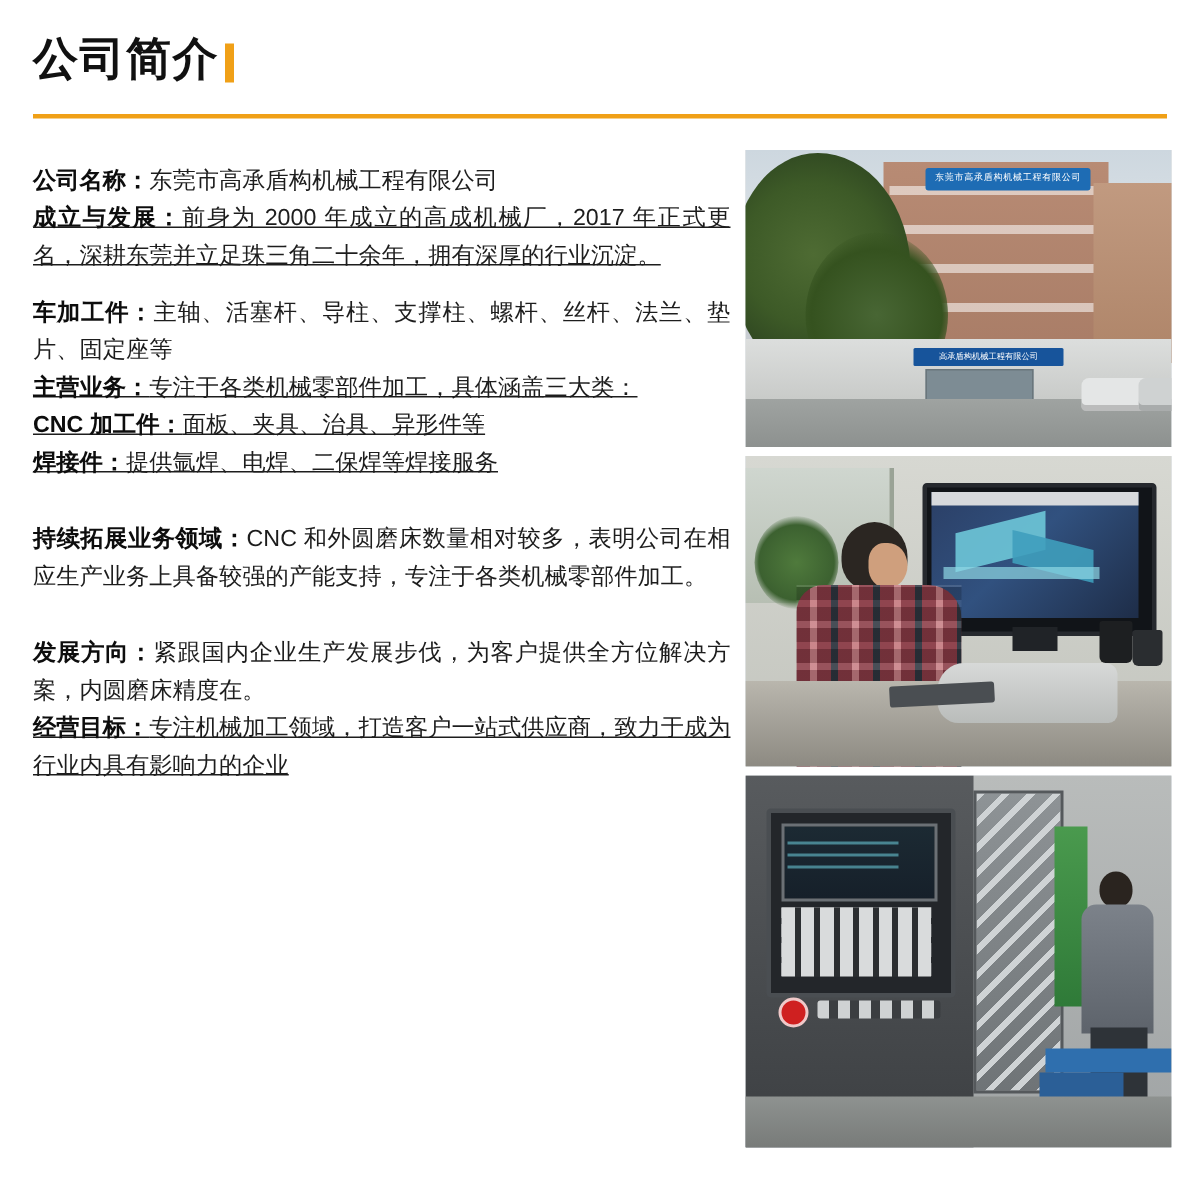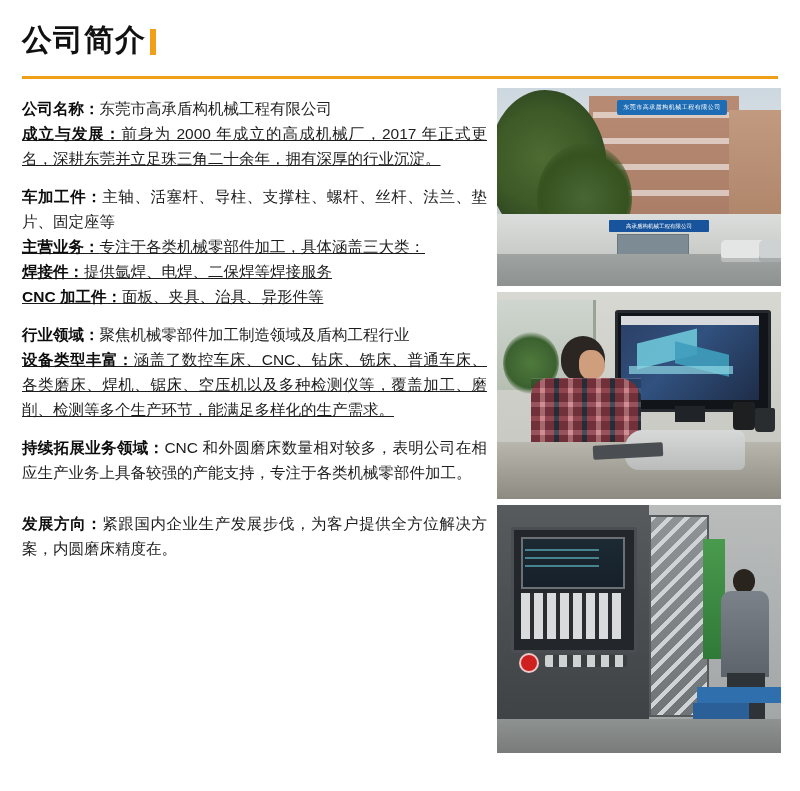--- a/index.html
+++ b/index.html
@@ -52,21 +52,21 @@
     left: 22px;
     top: 76px;
     width: 756px;
     height: 3px;
     background: #f0a017;
   }
 
   
   .content {
     position: absolute;
-    top: 80px;
+    top: 92px;
     left: 0;
     width: 800px;
     height: 690px;
   }
   .text-col {
     position: absolute;
     left: 22px;
     top: 16px;
     width: 465px;
   }
@@ -347,44 +347,41 @@
       <div>
         <p class="para"><span class="lbl">公司名称：</span><span>东莞市高承盾构机械工程有限公司</span></p>
         <p class="para"><span class="lbl">成立与发展：</span><span>前身为 2000 年成立的高成机械厂，2017 年正式更名，深耕东莞并立足珠三角二十余年，拥有深厚的行业沉淀。</span></p>
       </div>
 
       <div class="block-gap"></div>
 
       <div>
         <p class="para"><span class="lbl">车加工件：</span><span>主轴、活塞杆、导柱、支撑柱、螺杆、丝杆、法兰、垫片、固定座等</span></p>
         <p class="para"><span class="lbl">主营业务：</span><span>专注于各类机械零部件加工，具体涵盖三大类：</span></p>
+        <p class="para"><span class="lbl">CNC 加工件：</span><span>面板、夹具、治具、异形件等</span></p>
         <p class="para"><span class="lbl">焊接件：</span><span>提供氩焊、电焊、二保焊等焊接服务</span></p>
-        <p class="para"><span class="lbl">CNC 加工件：</span><span>面板、夹具、治具、异形件等</span></p>
       </div>
 
       <div class="block-gap"></div>
 
-      <div>
-        <p class="para"><span class="lbl">行业领域：</span><span>聚焦机械零部件加工制造领域及盾构工程行业</span></p>
-        <p class="para"><span class="lbl">设备类型丰富：</span><span>涵盖了数控车床、CNC、钻床、铣床、普通车床、各类磨床、焊机、锯床、空压机以及多种检测仪等，覆盖加工、磨削、检测等多个生产环节，能满足多样化的生产需求。</span></p>
-      </div>
 
       <div class="block-gap"></div>
 
       <div>
         <p class="para"><span class="lbl">持续拓展业务领域：</span><span>CNC 和外圆磨床数量相对较多，表明公司在相应生产业务上具备较强的产能支持，专注于各类机械零部件加工。</span></p>
       </div>
 
       <div class="block-gap"></div>
 
 
       <div class="block-gap"></div>
 
       <div>
         <p class="para"><span class="lbl">发展方向：</span><span>紧跟国内企业生产发展步伐，为客户提供全方位解决方案，内圆磨床精度在。</span></p>
+        <p class="para"><span class="lbl">经营目标：</span><span>专注机械加工领域，打造客户一站式供应商，致力于成为行业内具有影响力的企业</span></p>
       </div>
 
     </div>
 
     <div class="img-col">
 
       <div class="photo photo-1">
         <div class="p1-sky"></div>
         <div class="p1-bldg"></div>
         <div class="p1-bldg-rows"></div>

